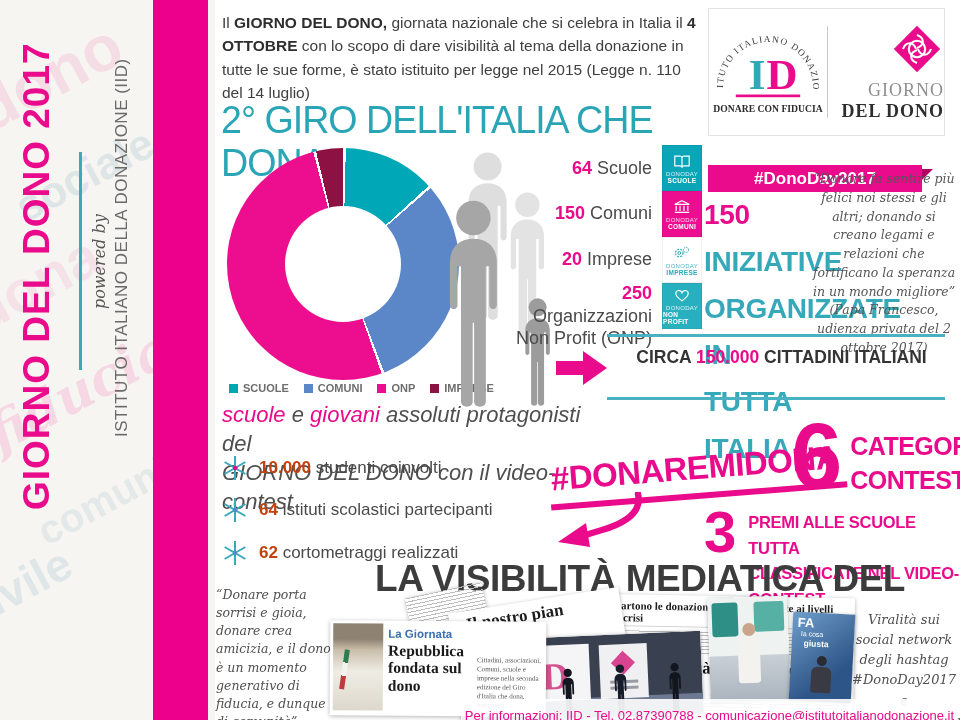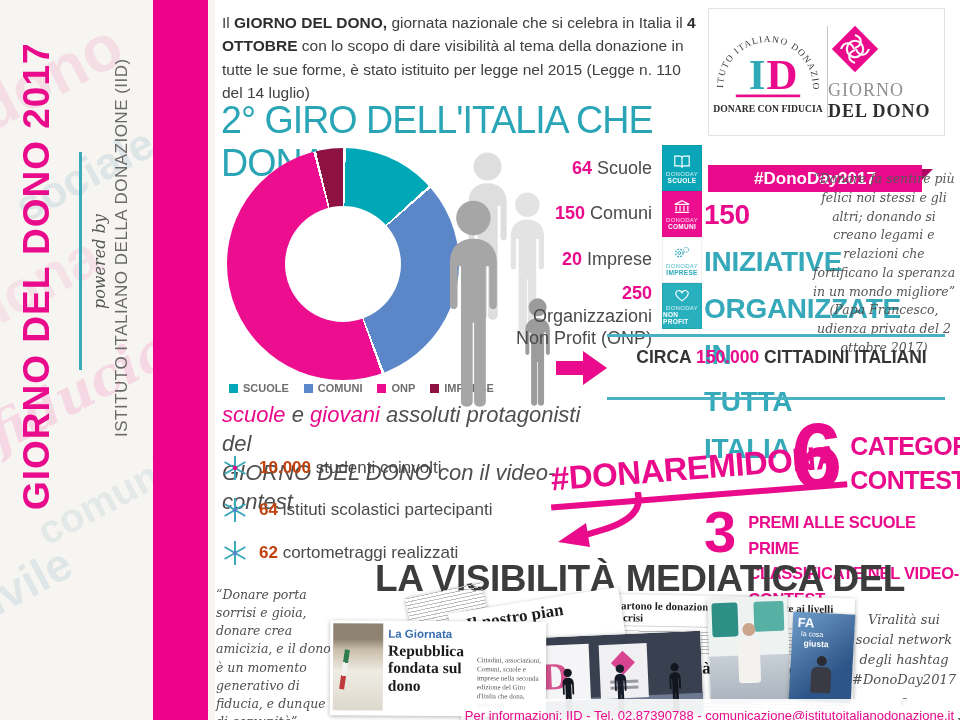--- a/index.html
+++ b/index.html
@@ -25,21 +25,21 @@
 
   
   .intro { position:absolute; left:222px; top:11px; width:482px; font-size:15.5px; line-height:1.5; color:#404040; }
   .intro b { color:#2e2e2e; }
   .main-title { position:absolute; left:221px; top:99px; width:490px; font-size:38px; font-weight:400; letter-spacing:-1px; color:#2aa5b6; transform:scaleX(0.99); transform-origin:left; }
 
   
   .logos-box { position:absolute; left:708px; top:8px; width:237px; height:128px; background:#fff; border:1px solid #e2e2e2; display:flex; align-items:center; }
   .iid-logo { width:118px; height:108px; }
   .logo-div { width:1px; height:92px; background:#c9c9c9; }
-  .gdd-logo { flex:1; display:flex; flex-direction:column; align-items:flex-start; }
+  .gdd-logo { flex:1; display:flex; flex-direction:column; align-items:flex-end; }
   .gdd-diamond { width:54px; height:54px; margin-bottom:4px; }
   .gdd-l1 { font-family:"Liberation Serif",serif; font-size:18px; letter-spacing:1px; color:#8f8f8f; }
   .gdd-l2 { font-family:"Liberation Serif",serif; font-size:18px; letter-spacing:1px; font-weight:bold; color:#2e2e2e; }
   .banner { position:absolute; left:708px; top:136px; width:214px; height:27px; background:#e90b8b; color:#fff; font-weight:800; font-size:17px; text-align:center; line-height:27px;margin-top:29px; }
   .banner::after { content:""; position:absolute; right:-11px; top:4px; border-top:11px solid #b00663; border-right:11px solid transparent; }
 
   
   .donut { position:absolute; left:227px; top:148px; width:232px; height:232px; border-radius:50%; }
   .donut::after { content:""; position:absolute; left:58px; top:58px; width:116px; height:116px; background:#fff; border-radius:50%; }
   .legend { position:absolute; left:229px; top:382px; display:flex; gap:15px; }
@@ -330,21 +330,21 @@
     <path d="M86,2 C90,20 74,31 50,38 L30,44" fill="none" stroke="#e90b8b" stroke-width="6.5" stroke-linecap="round"></path>
     <polygon points="34,31 6,50 38,55" fill="#e90b8b"></polygon>
   </svg>
 
   <div class="six">
     <div class="num">6</div>
     <div class="lbl"><span>CATEGORIE</span><br><span>CONTEST</span></div>
   </div>
   <div class="three">
     <div class="num">3</div>
-    <div class="lbl"><span>PREMI ALLE SCUOLE PRIME</span><br><span>CLASSIFICATE NEL VIDEO-CONTEST</span></div>
+    <div class="lbl"><span>PREMI ALLE SCUOLE TUTTA</span><br><span>CLASSIFICATE NEL VIDEO-CONTEST</span></div>
   </div>
 
   <div class="vis-title">LA VISIBILITÀ MEDIATICA DEL DONO</div>
 
   <div class="matt-quote">
     <div>“Donare porta sorrisi e gioia, donare crea amicizia, e il dono è un momento generativo di fiducia, e dunque di comunità”</div>
 
   </div>
 
   <div class="card scrap flines"></div>

